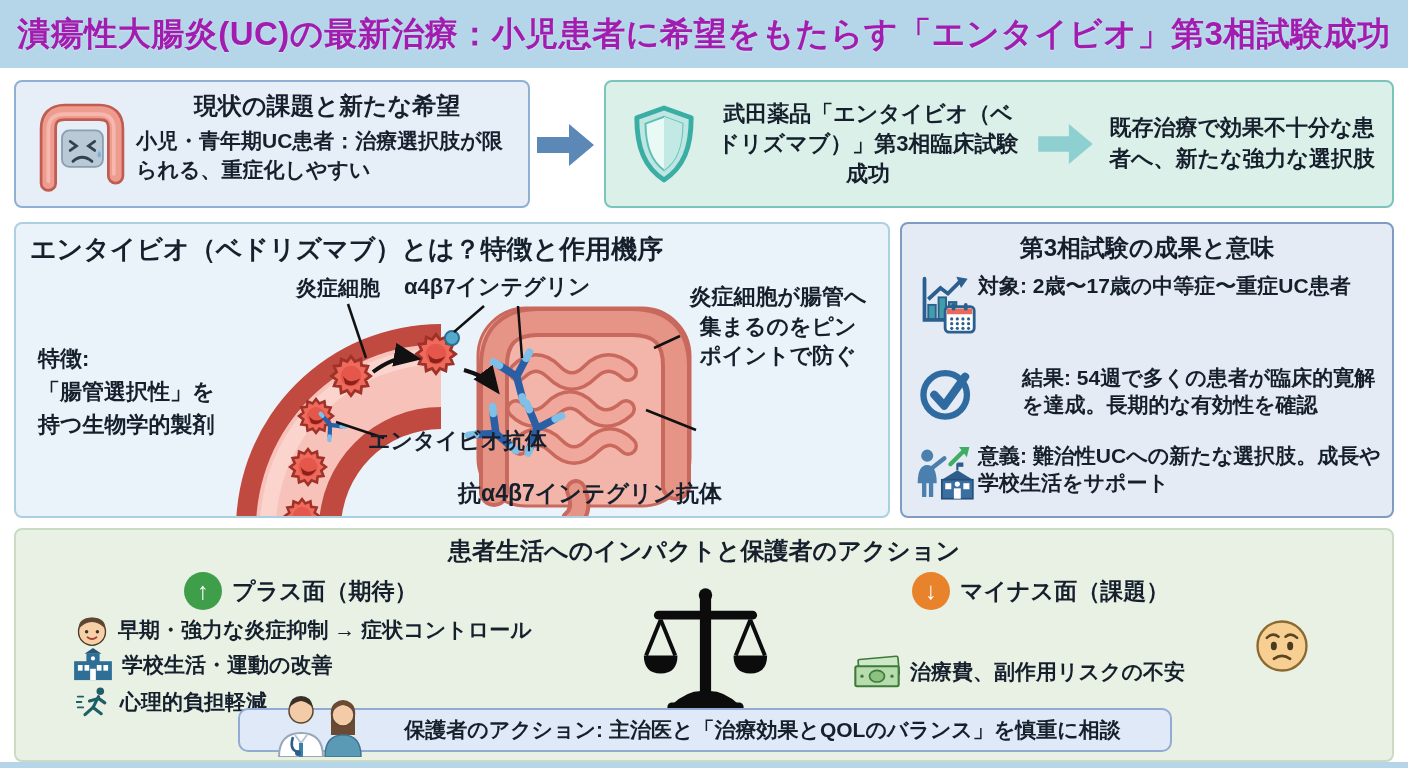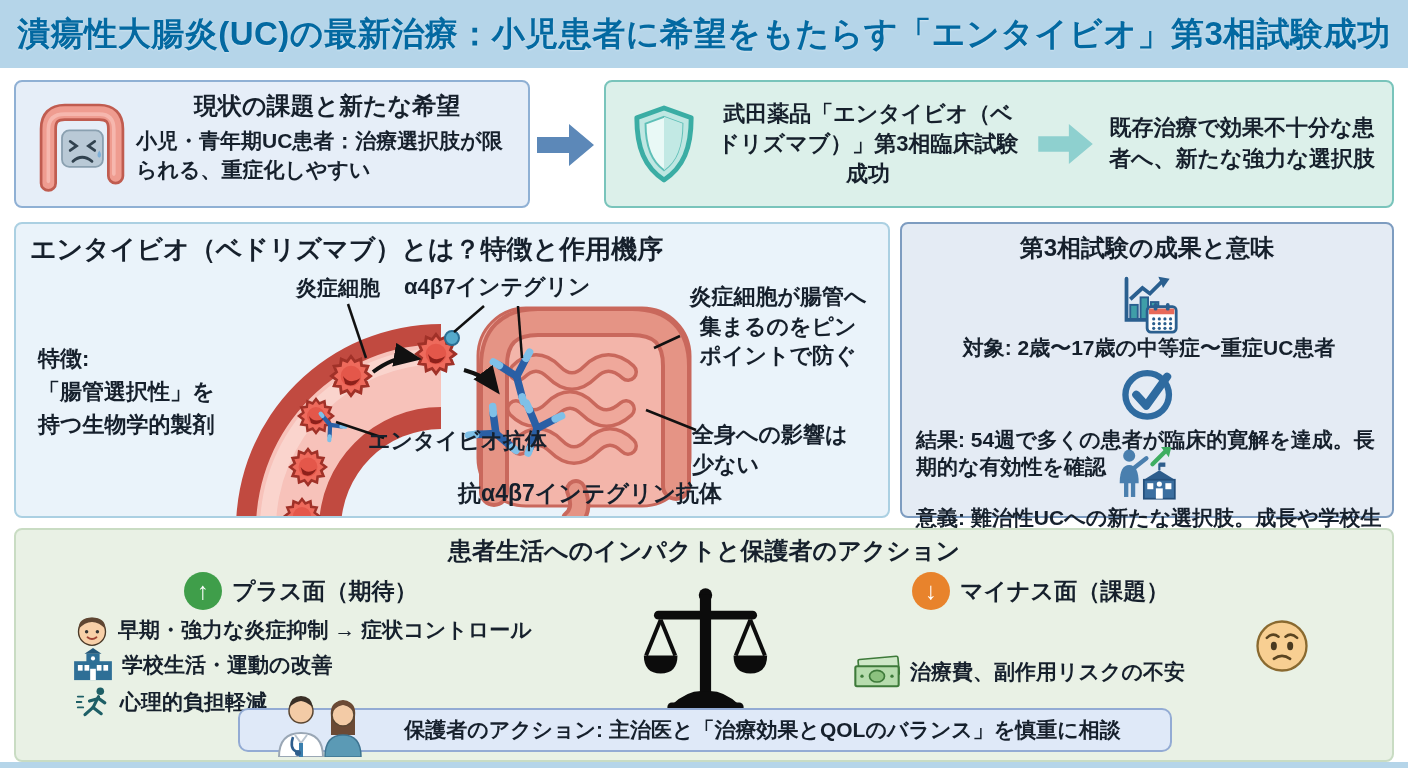--- a/index.html
+++ b/index.html
@@ -8,21 +8,21 @@
     background:#ffffff;
     font-family:"Liberation Sans",sans-serif;
     color:#16202c;
   }
   
   #header{
     position:absolute;left:0;top:0;width:1408px;height:68px;
     background:#b5d5e9;display:flex;align-items:center;justify-content:center;
   }
   #header .title{
-    font-size:33px;font-weight:800;color:#0369a1;letter-spacing:.5px;
+    font-size:33px;font-weight:800;color:#a21caf;letter-spacing:.5px;
     text-shadow:0 1px 2px rgba(255,255,255,.35);white-space:nowrap;
   }
   .box{position:absolute;border-radius:8px;box-sizing:border-box;}
   
   #challenge-box{
     left:14px;top:80px;width:516px;height:128px;
     background:#e6eef8;border:2px solid #8fb0d4;
   }
   #challenge-box .icon-colon{position:absolute;left:16px;top:12px;}
   #challenge-title{position:absolute;left:118px;top:8px;width:386px;text-align:center;
@@ -59,25 +59,25 @@
     white-space:pre-line;font-size:22px;line-height:1.35;}
   #annotation-systemic{left:676px;top:196px;width:200px;white-space:pre-line;
     font-size:22px;line-height:1.35;}
   
   #results-box{
     left:900px;top:222px;width:494px;height:296px;
     background:#e4ebf4;border:2px solid #7d9cc0;
   }
   #results-title{position:absolute;left:0;top:8px;width:100%;text-align:center;
     font-size:24px;font-weight:800;}
-  .result-item{position:absolute;left:14px;width:466px;display:flex;align-items:center;flex-direction:column;}
+  .result-item{position:absolute;left:14px;width:466px;display:flex;}
   .result-item .ricon{flex:0 0 62px;display:flex;justify-content:center;}
   .result-item .rtext{font-size:21px;font-weight:700;line-height:1.3;}
   #result-0{top:48px;}
-  #result-1{top:140px;}
+  #result-1{top:140px;gap:44px;}
   #result-2{top:218px;}
   
   #impact-box{
     left:14px;top:528px;width:1380px;height:234px;
     background:#e9f1e5;border:2px solid #c9dcc3;
   }
   #impact-title{position:absolute;left:0;top:5px;width:100%;text-align:center;
     font-size:24px;font-weight:800;}
   .side-heading{position:absolute;display:flex;align-items:center;gap:10px;
     font-size:23px;font-weight:800;}
@@ -226,22 +226,20 @@
   <div id="feature-text" class="mlabel">特徴:
 「腸管選択性」を
 持つ生物学的製剤</div>
   <div id="label-cell" class="mlabel">炎症細胞</div>
   <div id="label-integrin" class="mlabel">α4β7インテグリン</div>
   <div id="label-antibody" class="mlabel">エンタイビオ抗体</div>
   <div id="label-anti-integrin" class="mlabel">抗α4β7インテグリン抗体</div>
   <div id="annotation-pinpoint" class="mlabel">炎症細胞が腸管へ
 集まるのをピン
 ポイントで防ぐ</div>
-  <div id="annotation-systemic" class="mlabel">全身への影響は
-少ない</div>
 </div>
 
 <div id="results-box" class="box">
   <div id="results-title">第3相試験の成果と意味</div>
 
   <div id="result-0" class="result-item">
     <div class="ricon">
       <svg width="60" height="62" viewBox="0 0 64 64">
         <path d="M8,6 L8,50 L52,50" fill="none" stroke="#2a5f8f" stroke-width="4" stroke-linecap="round"></path>
         <rect x="12" y="34" width="8" height="15" fill="#3f9ea8" stroke="#2a5f8f" stroke-width="2"></rect>

